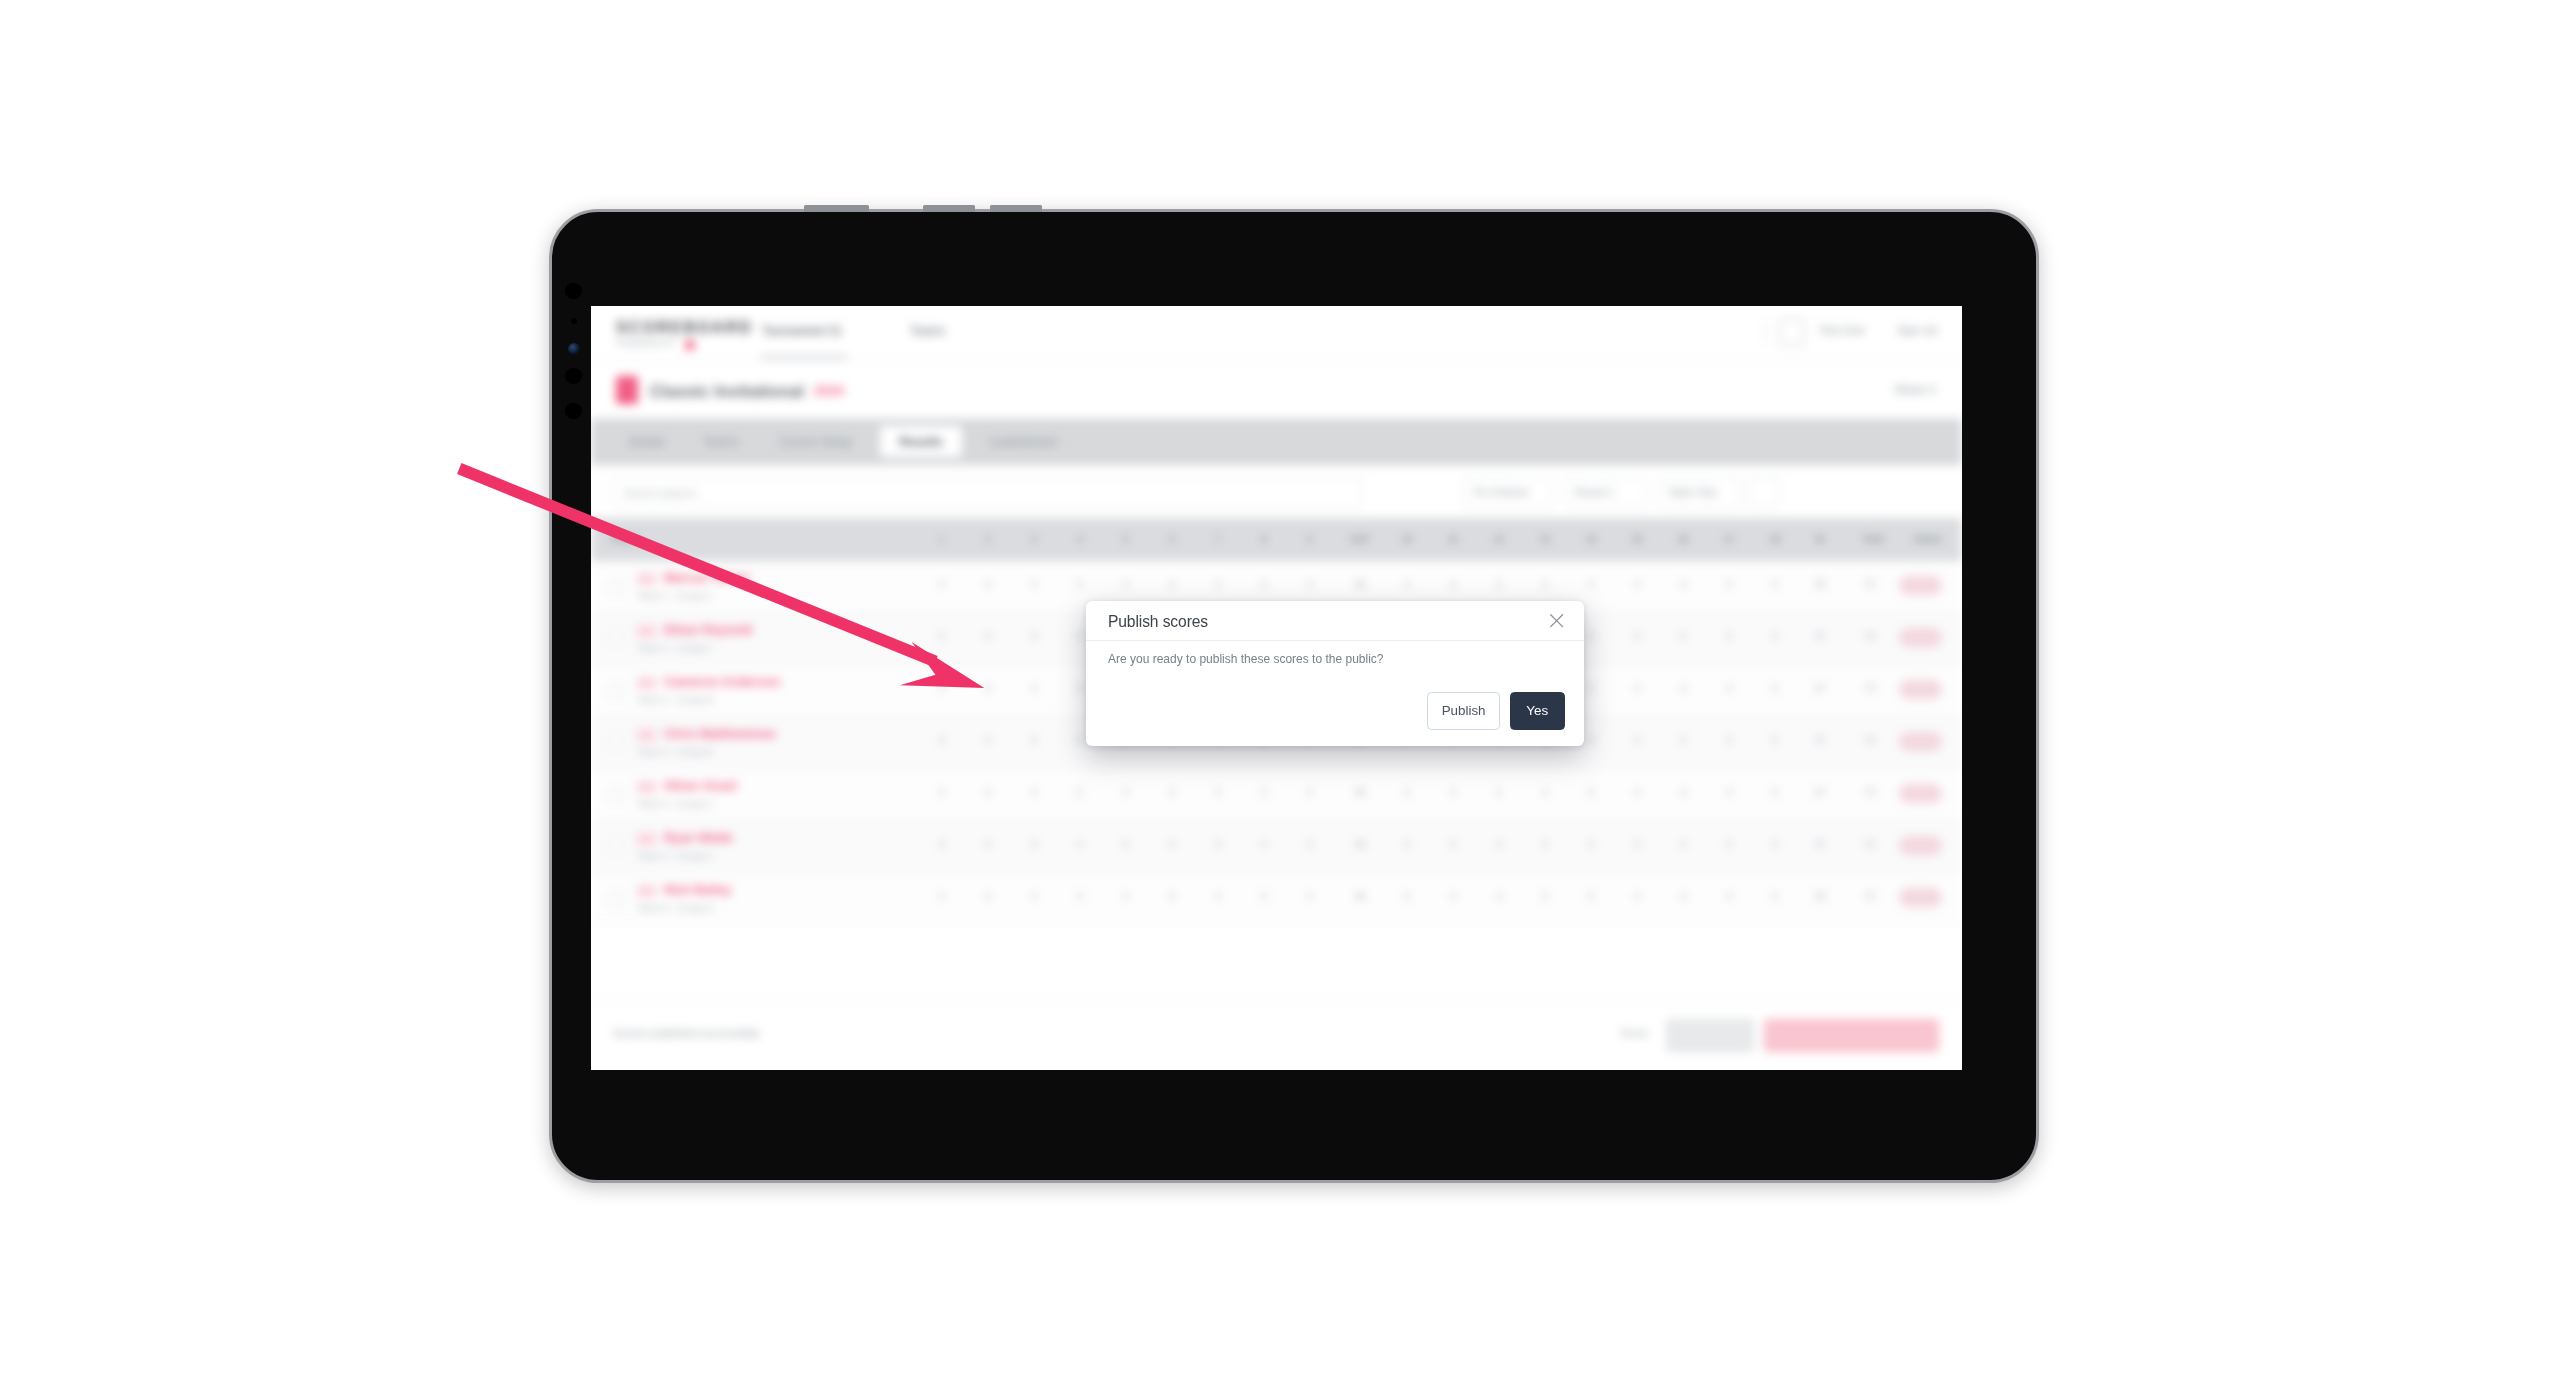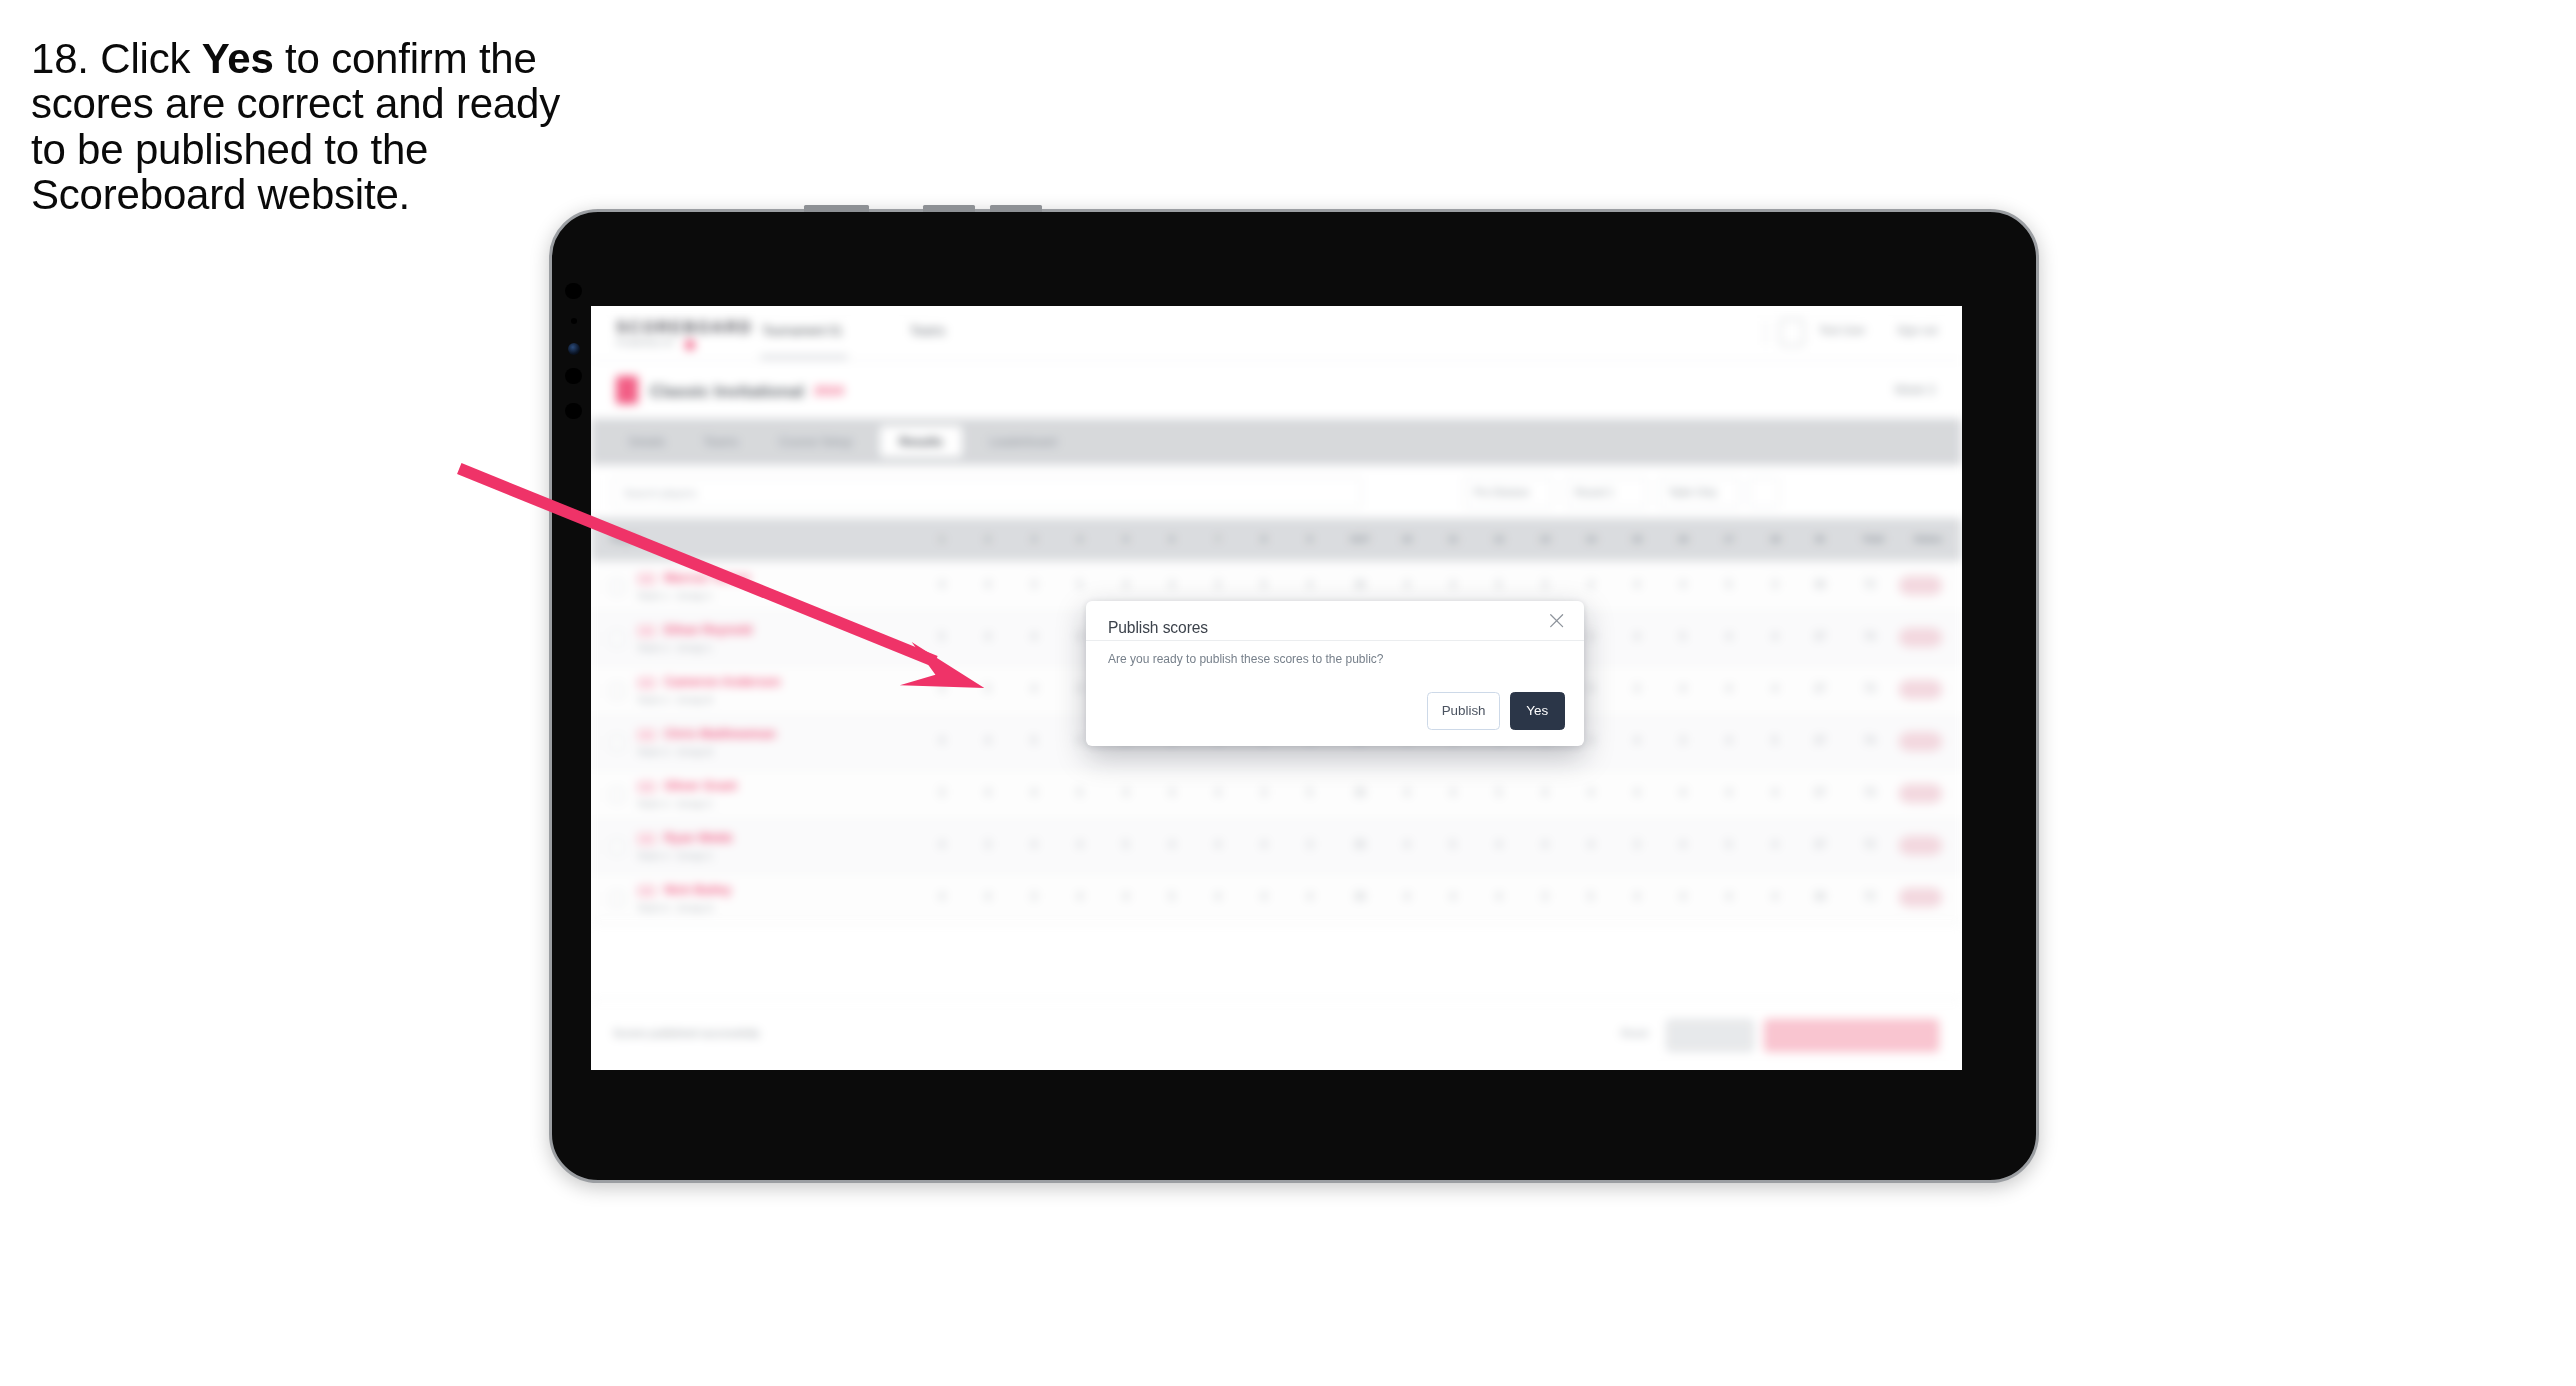--- a/index.html
+++ b/index.html
@@ -252,21 +252,21 @@
     height: 145px;
     background: #ffffff;
     border-radius: 6px;
     box-shadow: 0 10.4px 30px rgba(20,25,40,0.26), 0 1.5px 6px rgba(20,25,40,0.12);
   }
   .modal-head {
     position: relative; height: 40px; border-bottom: 0.7px solid #ebedef;
   }
   .modal-title {
     position: absolute; left: 22px; top: 12px;
-    font-size: 15.6px; color: #3c424b; font-weight: 500; letter-spacing: -0.1px; margin-top: 6px;
+    font-size: 15.6px; color: #3c424b; font-weight: 500; letter-spacing: -0.1px;
   }
   .modal-close {
     position: absolute; right: 18px; top: 10.4px;
     width: 19.3px; height: 19.3px; cursor: pointer;
   }
   .modal-close svg { width: 19.3px; height: 19.3px; display: block; }
   .modal-body {
     position: absolute; left: 22px; top: 50px;
     font-size: 12px; color: #77808b; line-height: 1.35;
   }
@@ -285,24 +285,20 @@
     background: #2b3648; border: 0.7px solid #2b3648;
     font-size: 13.4px; color: #ffffff; font-family: "Liberation Sans", sans-serif;
     cursor: pointer;
   }
 </style>
 </head>
 <body>
 
 <div id="stage">
 
-  <div id="instruction">
-    <span>18.</span>
-    <span>Click </span><b>Yes</b><span> to confirm the scores are correct and ready to be published to the Scoreboard website.</span>
-  </div>
 
   <div id="tablet">
 
     <div class="edge-btn" style="left:252px; width:65px;"></div>
     <div class="edge-btn" style="left:371px; width:52px;"></div>
     <div class="edge-btn" style="left:438px; width:52px;"></div>
 
     <div class="sensor" style="left:13.4px; top:71px; width:16.3px; height:16.3px;"></div>
     <div class="sensor" style="left:18.6px; top:106px; width:6px; height:6px;"></div>
     <div class="sensor lens" style="left:15.6px; top:131px; width:12px; height:12px;"></div>

